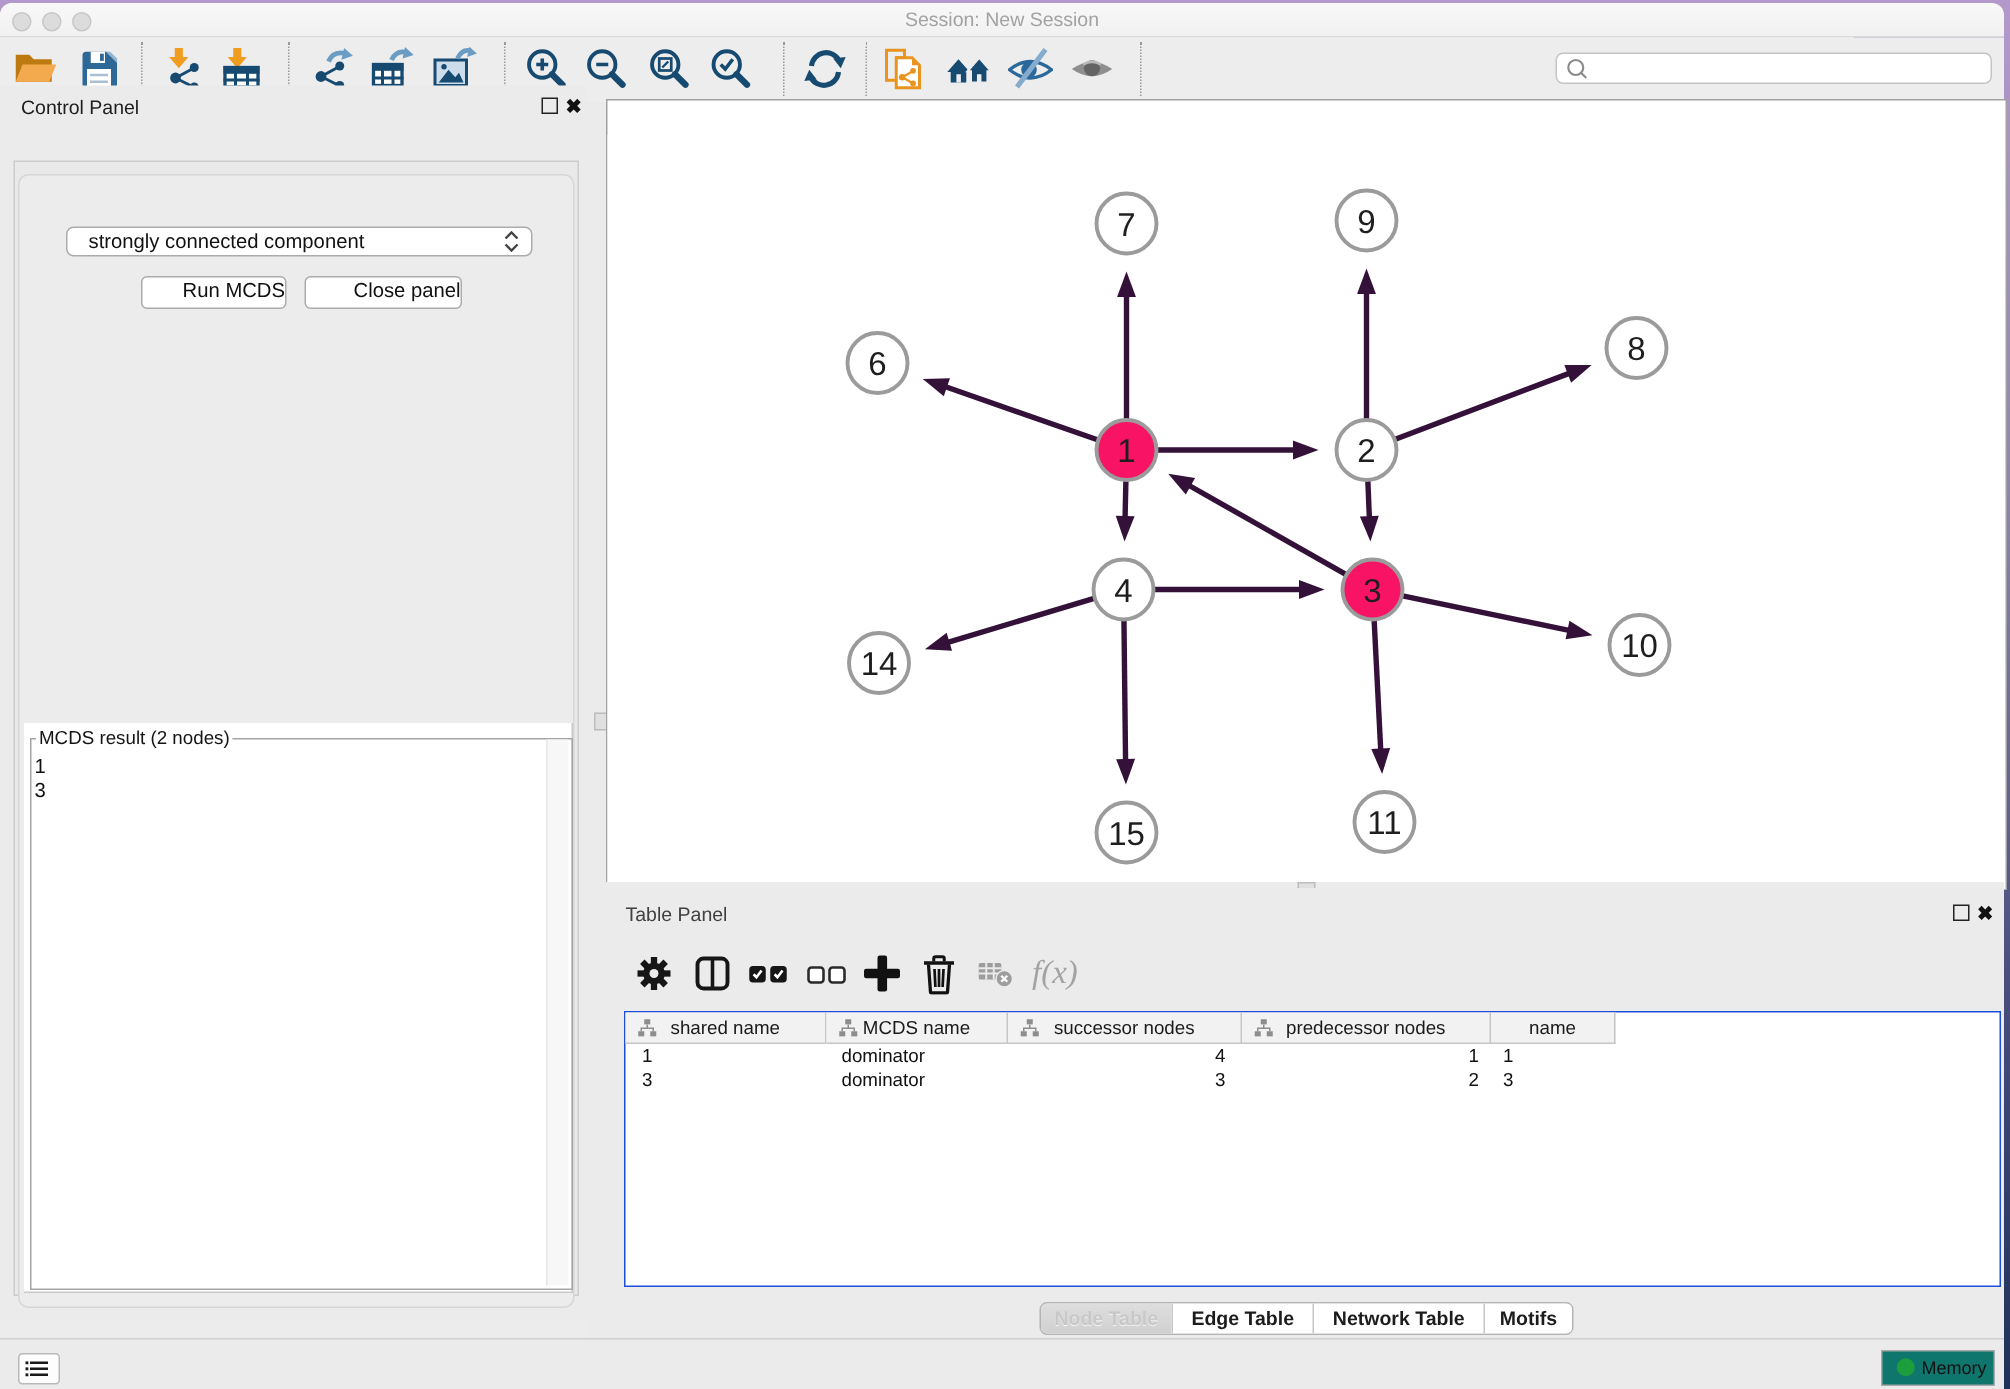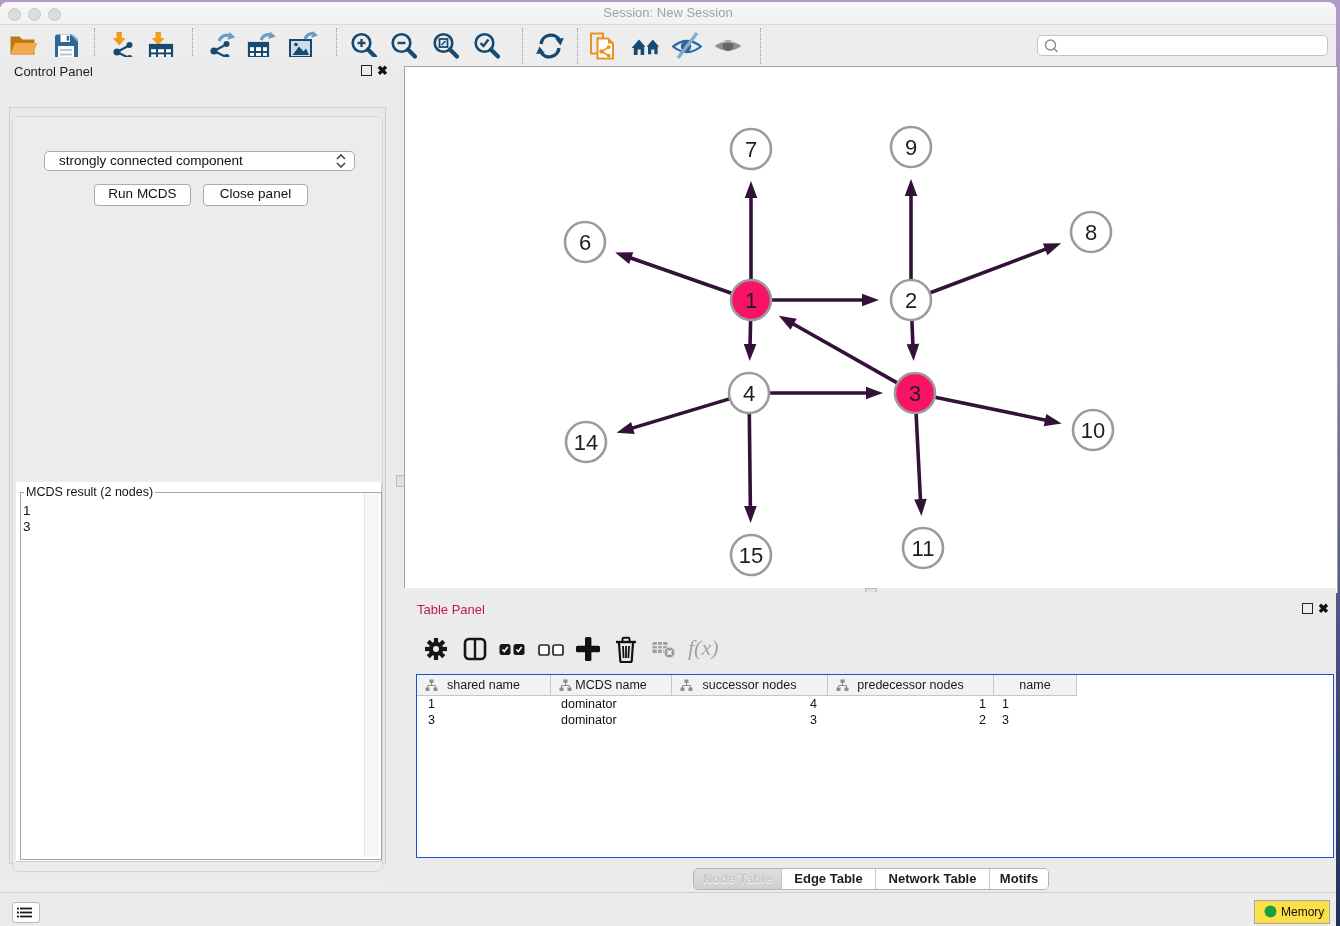--- a/index.html
+++ b/index.html
@@ -40,21 +40,21 @@
   #cp-outer{position:absolute;left:9px;top:50px;width:375px;height:755px;
             background:#e9e9e9;border:1px solid #cccccc;}
   #cp-inner{position:absolute;left:12px;top:59px;width:369px;height:754px;
             background:#ececec;border:1px solid #d6d6d6;border-radius:7px;}
   #opt-label{position:absolute;left:0;top:71px;width:391px;text-align:center;
              font-size:13.5px;color:#1a1a1a;}
   #combo{position:absolute;left:44px;top:94px;width:309px;height:18px;
          background:#fff;border:1px solid #ababab;border-radius:5px;}
   #combo-text{position:absolute;left:14px;top:1px;font-size:13.5px;color:#111;}
   .btn{position:absolute;height:19px;background:#fff;border:1px solid #ababab;
-       border-radius:4px;font-size:13.5px;color:#111;text-align:center;padding-top:1px;}
+       border-radius:4px;font-size:13.5px;color:#111;text-align:right;padding-top:1px;}
   
   #ta{position:absolute;left:16px;top:425px;width:365px;height:379px;background:#fff;
       border-right:1px solid #c9c9c9;border-bottom:1px solid #c9c9c9;}
   #fs-border{position:absolute;left:4px;top:10px;width:360px;height:366px;
              border:1px solid #a5a5a5;}
   #fs-legend{position:absolute;left:8px;top:3px;background:#fff;font-size:12.5px;
              color:#141414;padding:0 2px;}
   #ta-scroll{position:absolute;left:348px;top:11px;width:14px;height:364px;
              background:#f7f7f7;border-left:1px solid #e6e6e6;}
   .ta-line{position:absolute;left:7px;font-size:13.5px;color:#111;}
@@ -70,36 +70,36 @@
                 background:linear-gradient(#ededed,#d7d7d7);border-bottom:1px solid #a5a5a5;}
   .mtl{position:absolute;top:5.5px;width:12px;height:12px;border-radius:50%;box-sizing:border-box;}
   #net-title{position:absolute;left:8px;top:3px;width:931px;text-align:center;font-size:13px;
              font-weight:bold;color:#222;}
   #canvas{position:absolute;left:0;top:23px;width:931px;height:503px;background:#fff;}
   #net-bottom{position:absolute;left:404px;top:586px;width:932px;height:4px;background:#ececec;}
   #hsplit-handle{position:absolute;left:865px;top:586px;width:10px;height:6px;
                  background:#e0e0e0;border:1px solid #bdbdbd;}
   
   #tpanel{position:absolute;left:404px;top:590px;width:932px;height:300px;background:#ebebeb;}
-  #tp-title{position:absolute;left:13px;top:10px;font-size:13px;color:#be185d;}
+  #tp-title{position:absolute;left:13px;top:10px;font-size:13px;color:#404040;}
   #tp-toolbar{position:absolute;left:0px;top:0px;width:932px;height:36px;}
   #tbl{position:absolute;left:12px;top:82px;width:916px;height:182px;background:#fff;
        border:1px solid #1d4ed8;}
   .th{position:absolute;top:0;height:21px;background:#f2f2f2;border-right:1px solid #c6c6c6;
       border-bottom:1px solid #c6c6c6;font-size:12.5px;color:#1a1a1a;text-align:center;
       padding-top:3px;box-sizing:border-box;}
   .td{position:absolute;font-size:12.5px;color:#111;}
   .orgicon{position:absolute;top:4px;}
   
   
   #statusbar{position:absolute;left:0;top:890px;width:1336px;height:36px;background:#ebebeb;
              border-top:1px solid #cfcfcf;}
   #listbtn{position:absolute;left:12px;top:9px;width:26px;height:19px;background:#fdfdfd;
            border:1px solid #b9b9b9;border-radius:3px;}
-  #membtn{position:absolute;left:1254px;top:7px;width:74px;height:22px;background:#fde047;
+  #membtn{position:absolute;left:1254px;top:7px;width:74px;height:22px;background:#0f766e;
           border:1px solid #a8a8a8;font-size:12px;color:#111;text-align:center;}
 </style>
 </head>
 <body>
 <div id="win">
   <div id="titlebar">
     <div class="tl" style="left:8px;"></div>
     <div class="tl" style="left:28px;"></div>
     <div class="tl" style="left:48px;"></div>
     <div id="title-text">Session: New Session</div>

